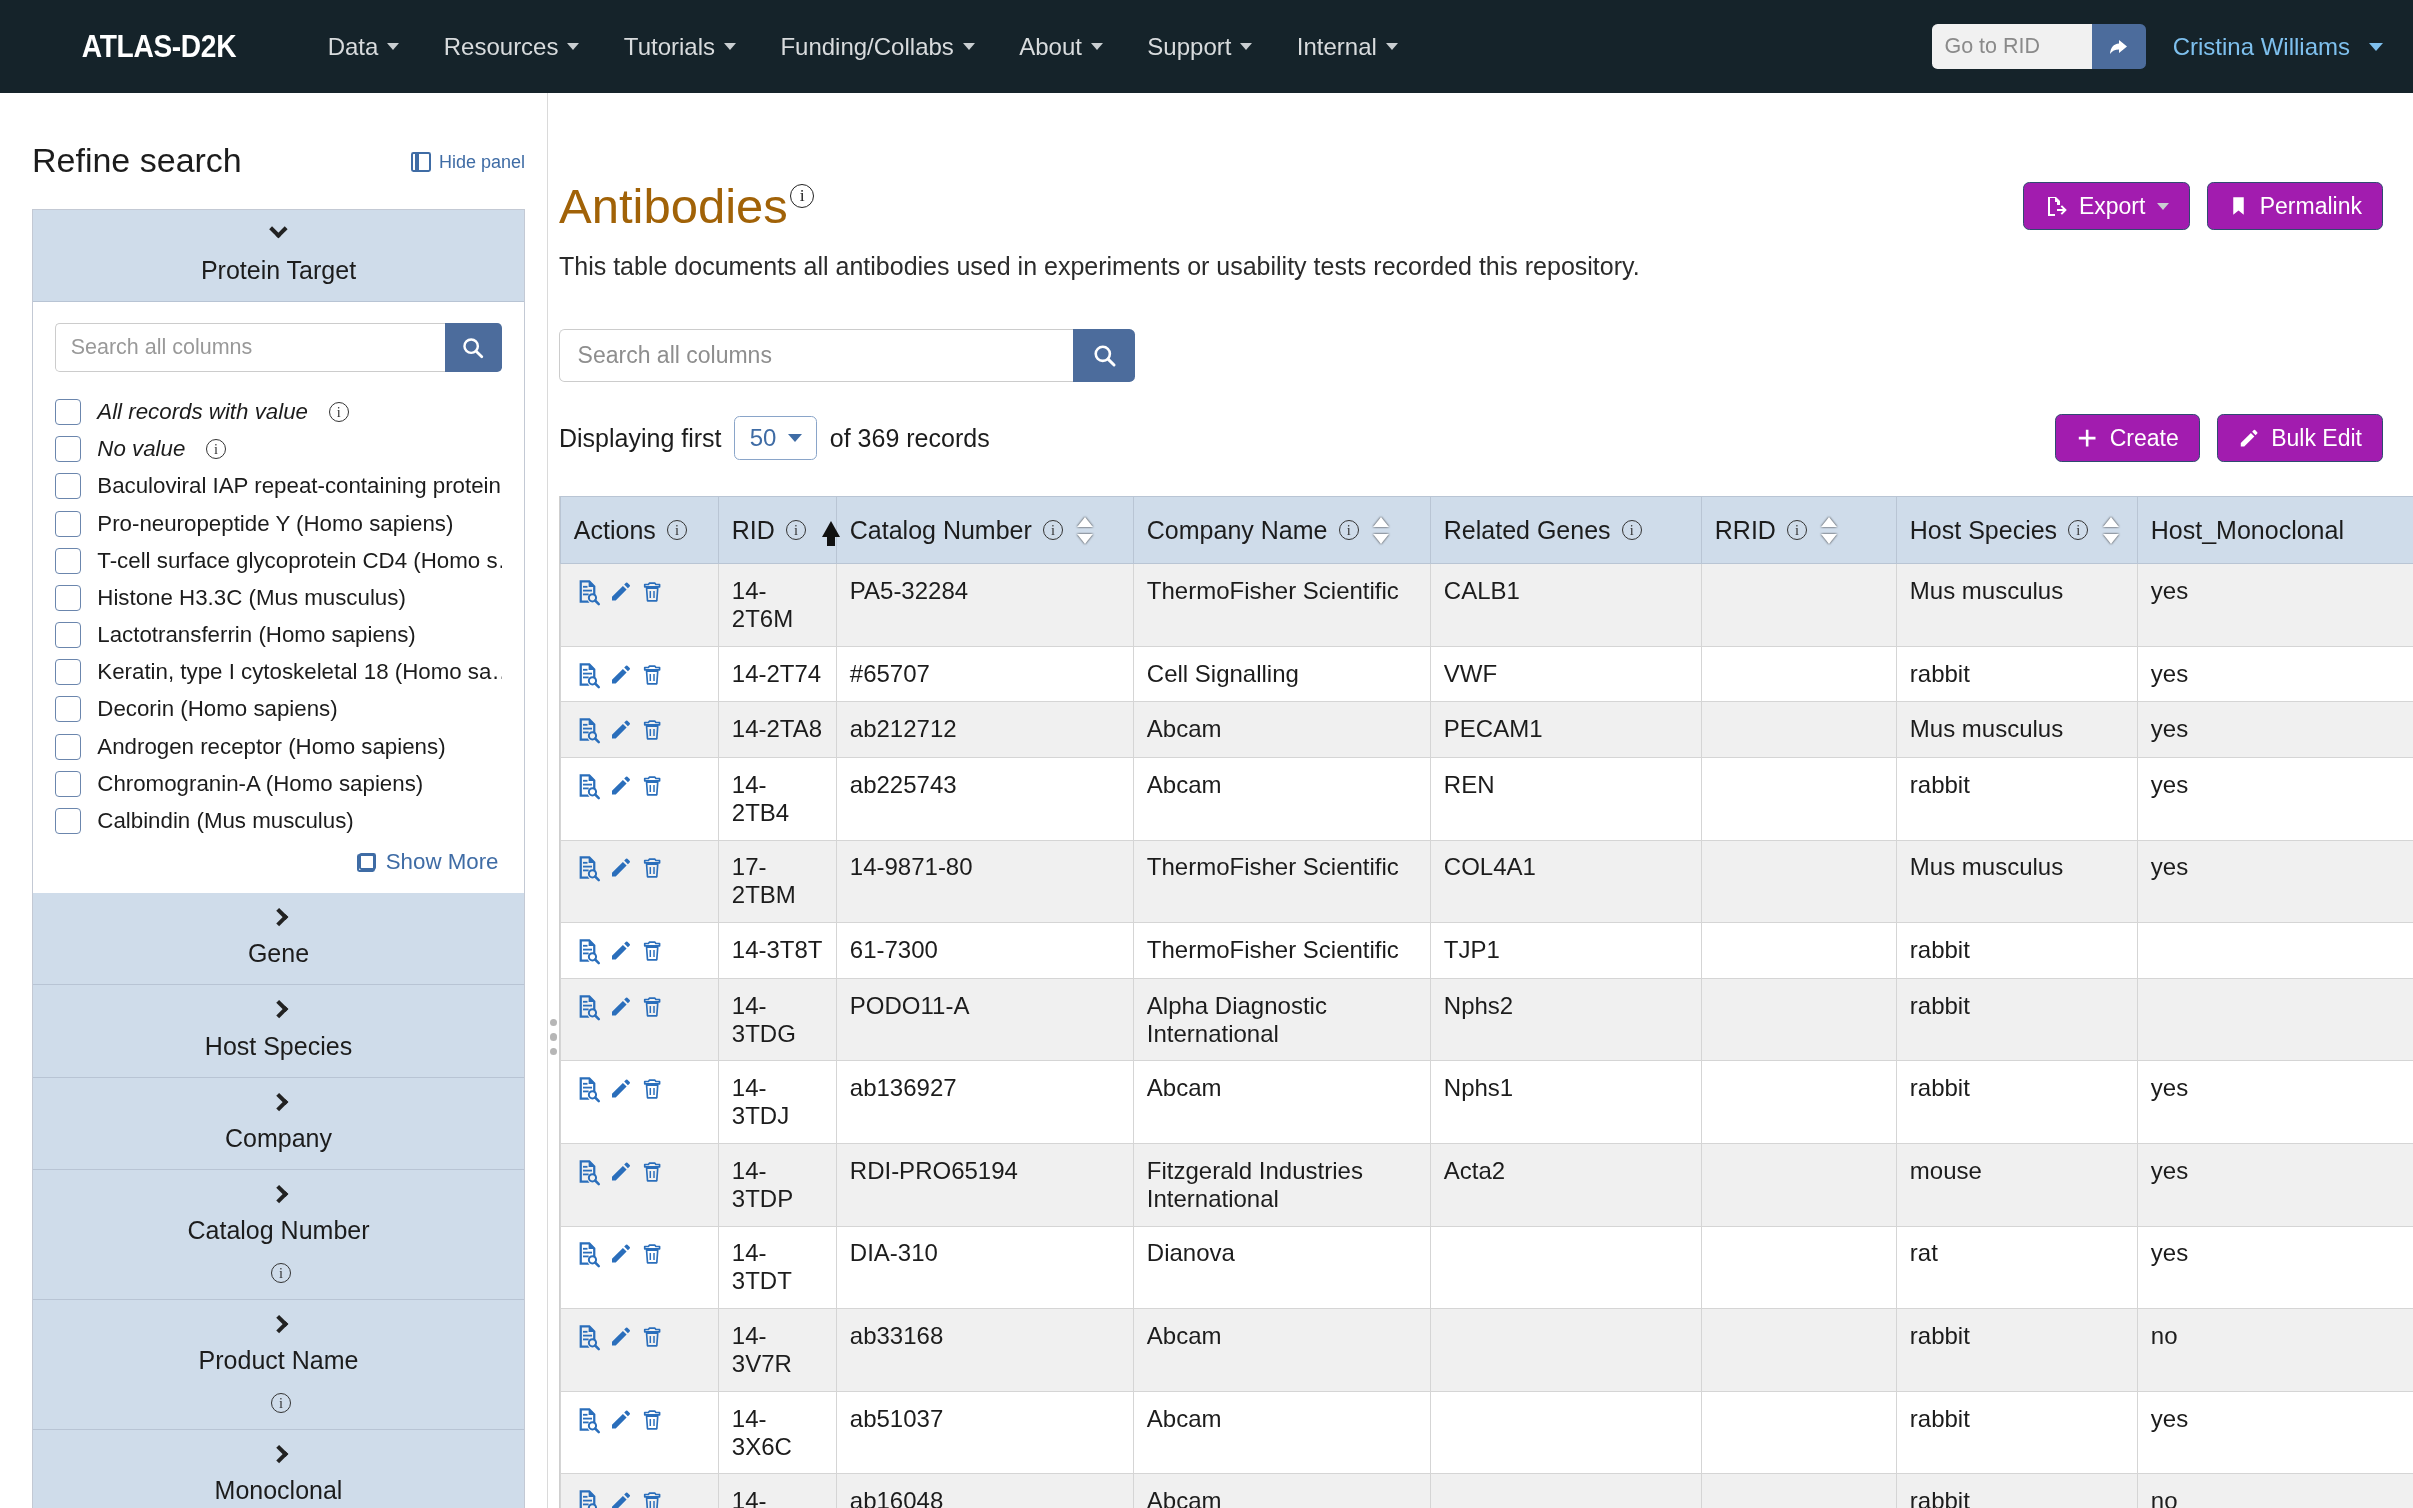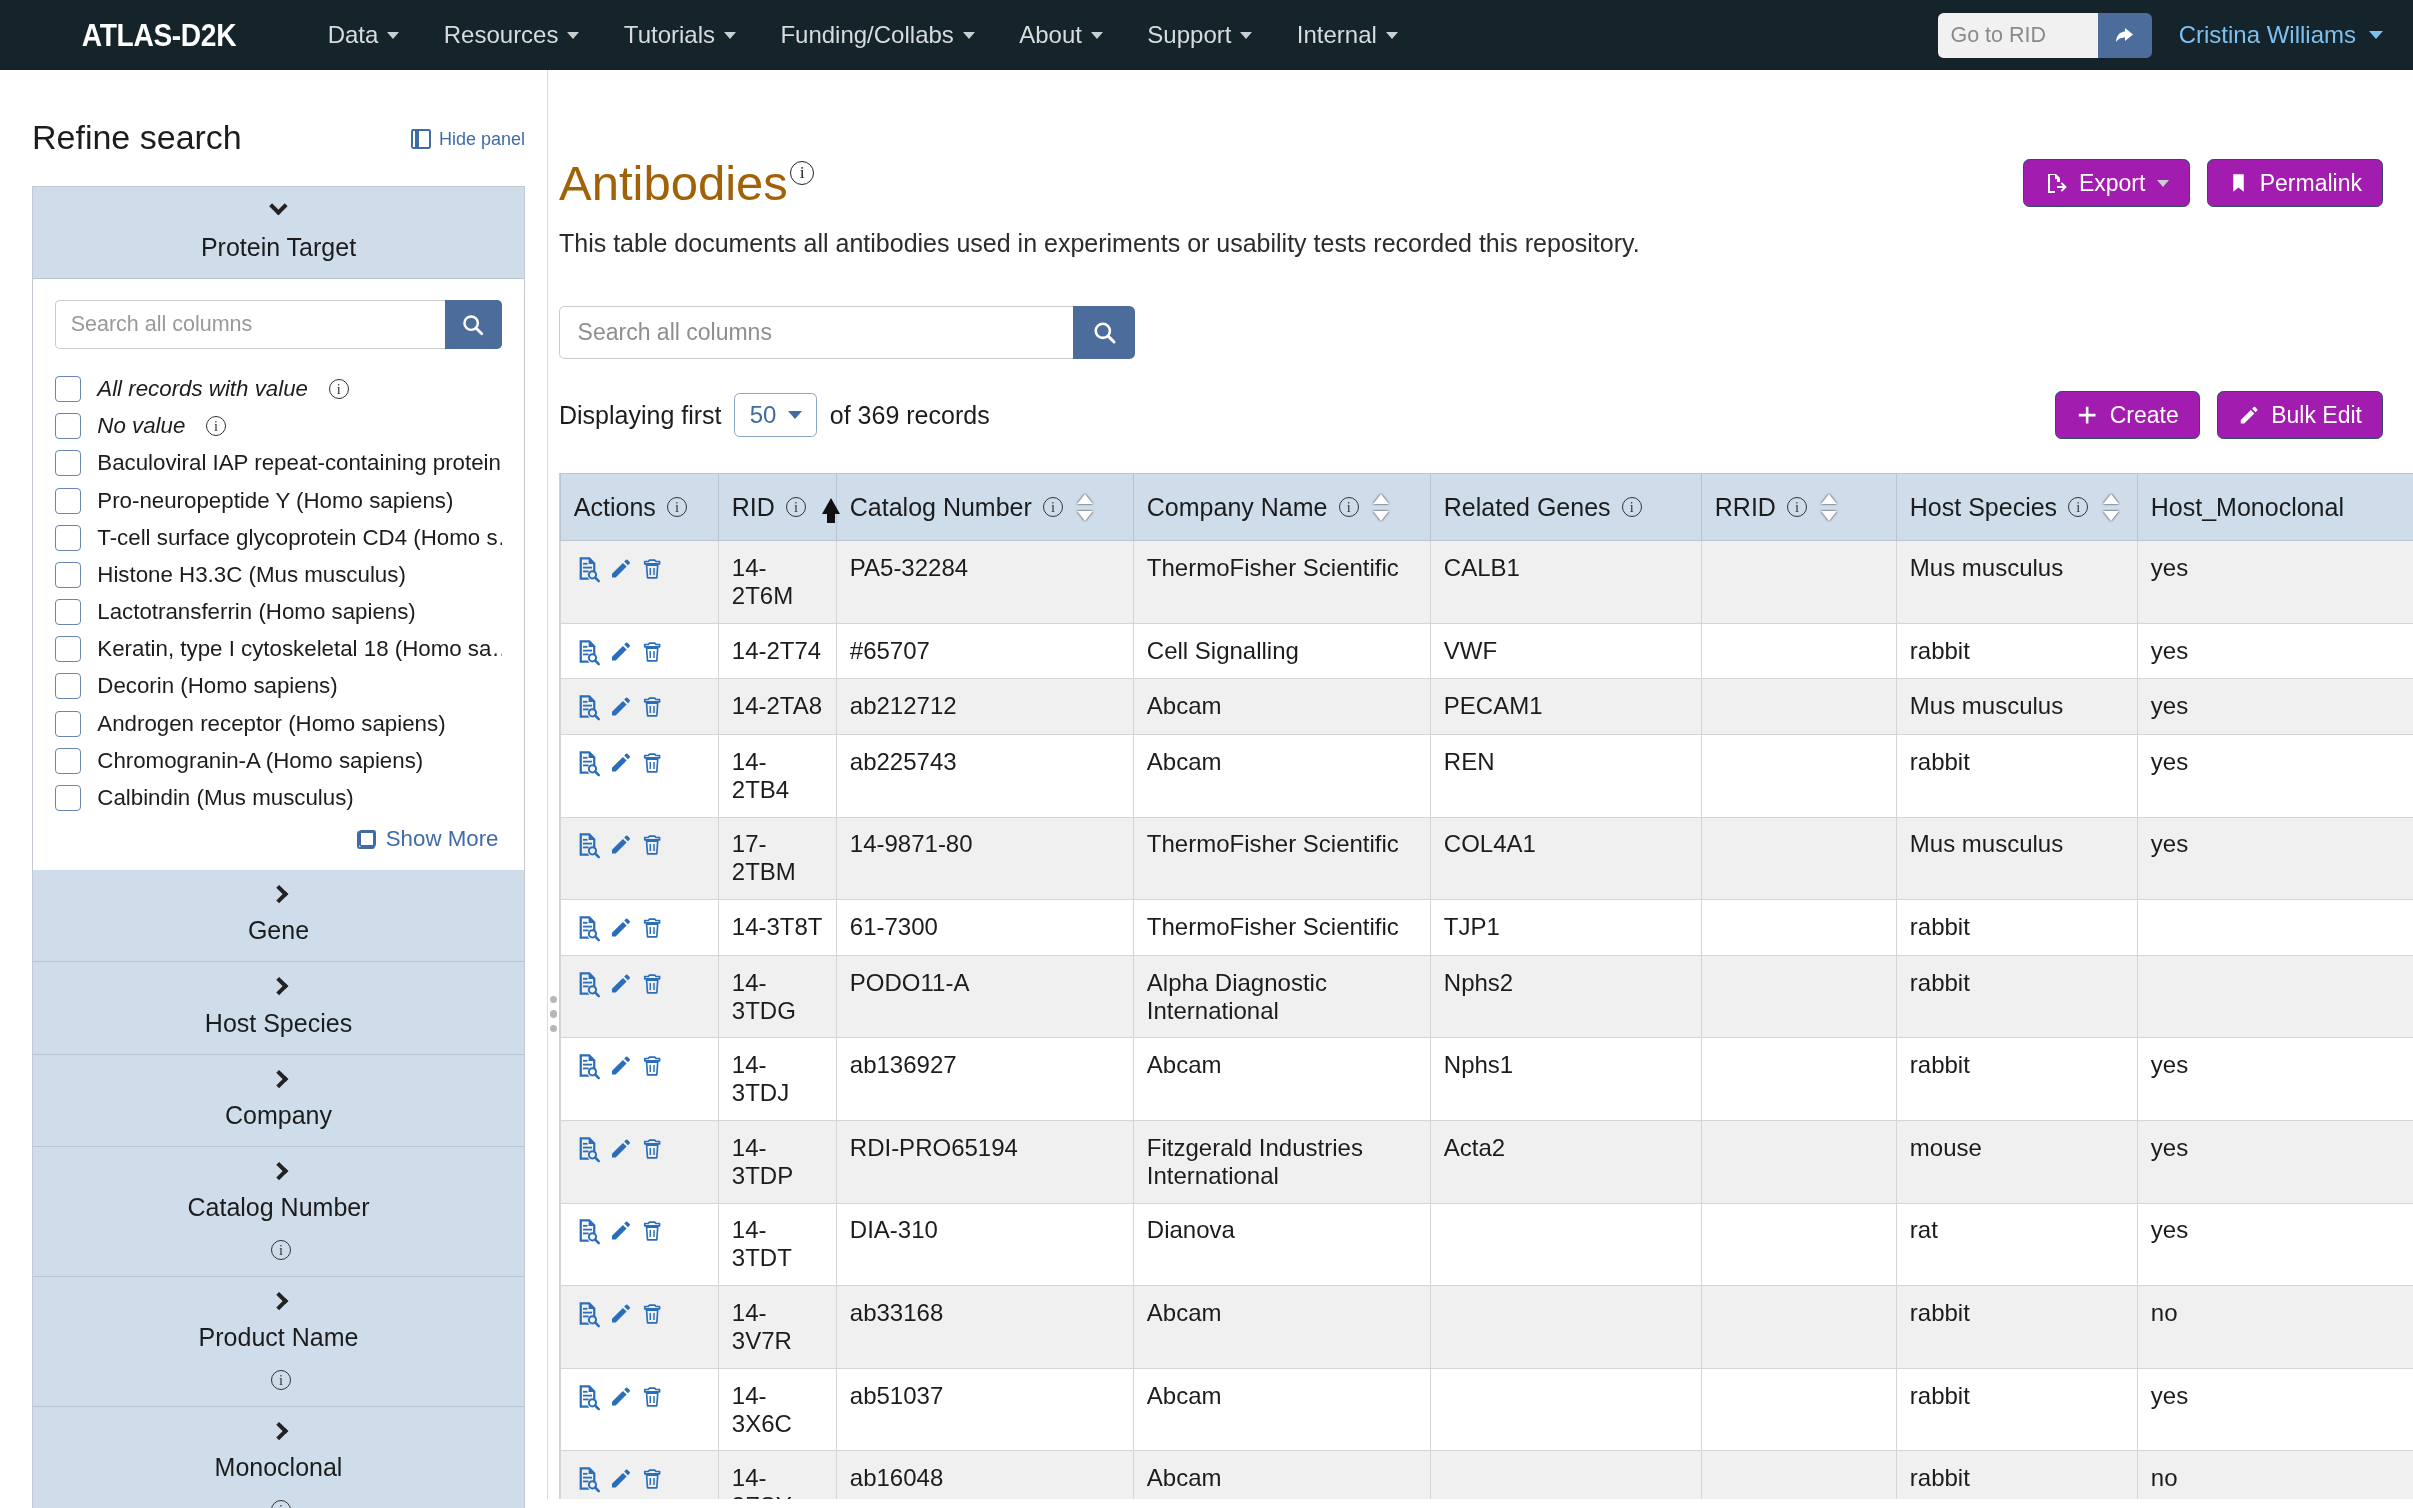--- a/index.html
+++ b/index.html
@@ -6,21 +6,21 @@
   html, body {
     width: 2413px; height: 1508px;
     font-family: "Liberation Sans", sans-serif;
     background: #ffffff;
     overflow: hidden;
     -webkit-font-smoothing: antialiased;
   }
 
   
   .navbar {
-    height: 70px;
+    height: 93px;
     background: #15232a;
     display: flex;
     align-items: center;
     padding: 0 30px 0 0;
     position: relative;
   }
   .brand {
     color: #ffffff;
     font-size: 32px;
     font-weight: bold;
@@ -75,21 +75,21 @@
   .rid-input::placeholder { color: #8a8a8a; }
   .rid-go {
     width: 54px;
     background: #4c6c9c;
     display: flex; align-items: center; justify-content: center;
     cursor: pointer;
   }
   .username {
     color: #7ec0ee;
     font-size: 24px;
-    display: flex; align-items: center; gap: 13px;
+    display: flex; align-items: center; gap: 19px;
     cursor: pointer;
     white-space: nowrap;
   }
   .caret-down-blue {
     width: 0; height: 0;
     border-left: 7.2px solid transparent;
     border-right: 7.2px solid transparent;
     border-top: 8.8px solid #7ec0ee;
   }
 

